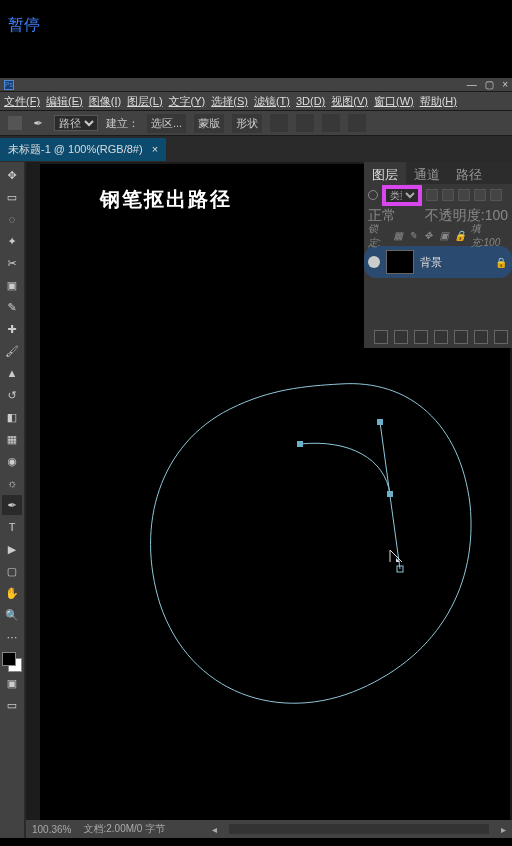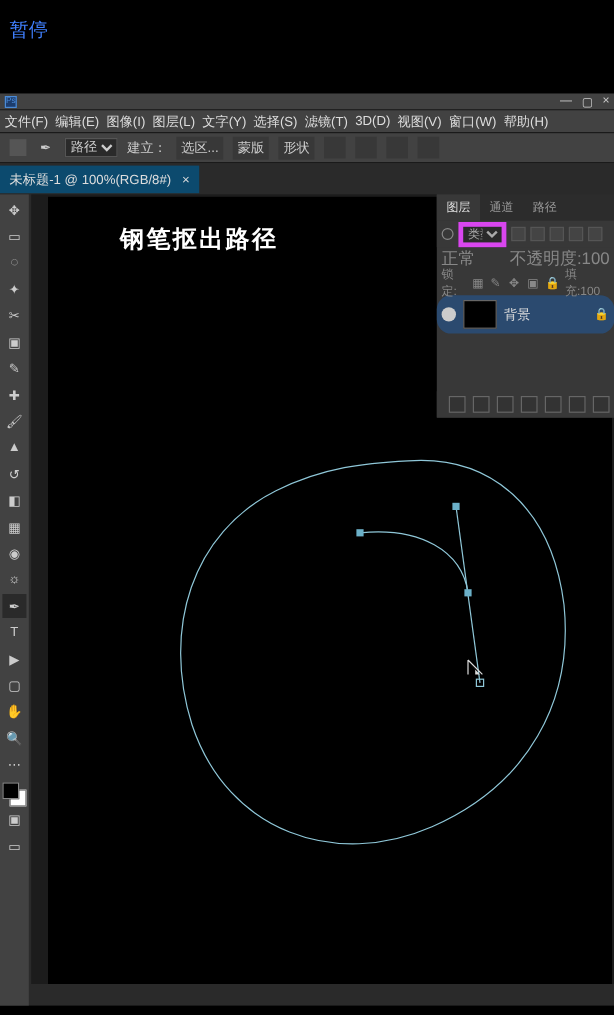--- a/index.html
+++ b/index.html
@@ -2,21 +2,21 @@
 <html><head>
 <meta charset="utf-8">
 <style>
 * { margin: 0; padding: 0; box-sizing: border-box; font-family: "Microsoft YaHei", sans-serif; }
 body { width: 512px; height: 846px; background: #000; overflow: hidden; position: relative; }
 #pause { position: absolute; top: 15px; left: 8px; color: #4080ff; font-size: 16px; }
 #ps-window { position: absolute; top: 78px; left: 0; width: 512px; height: 760px; background: #2a2a2a; }
 #titlebar { height: 14px; background: #424242; border-bottom: 1px solid #1a1a1a; display: flex; align-items: center; justify-content: space-between; padding: 0 4px; }
 #ps-logo { width: 10px; height: 10px; background: #1c3d6e; border: 1px solid #4b8bd6; font-size: 7px; color: #4b8bd6; display: flex; align-items: center; justify-content: center; }
 #win-controls { display: flex; gap: 8px; color: #ccc; font-size: 10px; }
-#menubar { height: 18px; background: #424242; display: flex; align-items: center; padding: 0 4px; gap: 6px; color: #ddd; font-size: 11px; }
+#menubar { height: 18px; background: #424242; display: flex; align-items: center; padding: 0 4px; gap: 6px; color: #ddd; font-size: 11px; text-decoration: underline; }
 #menubar span { cursor: pointer; }
 #optionsbar { height: 26px; background: #424242; border-top: 1px solid #1a1a1a; border-bottom: 1px solid #1a1a1a; display: flex; align-items: center; padding: 0 8px; gap: 8px; color: #ccc; font-size: 11px; }
 #optionsbar .home { width: 14px; height: 14px; background: #555; }
 #optionsbar .pen-icon { width: 16px; height: 16px; display: flex; align-items: center; justify-content: center; }
 #optionsbar select { background: #2a2a2a; color: #ccc; border: 1px solid #555; font-size: 11px; }
 #optionsbar .opt-btn { padding: 2px 4px; background: #383838; cursor: pointer; }
 #optionsbar .icon-sq { width: 18px; height: 18px; background: #383838; display: inline-block; }
 #tabsbar { height: 26px; background: #2a2a2a; padding-top: 2px; }
 #doc-tab { display: inline-block; background: #0c4a6e; color: #ddd; font-size: 11px; padding: 4px 8px; }
 #doc-tab .close { margin-left: 6px; cursor: pointer; }
@@ -27,28 +27,28 @@
 #toolbox .colors { margin-top: 4px; position: relative; width: 20px; height: 20px; }
 #toolbox .fg { position: absolute; width: 14px; height: 14px; background: #000; border: 1px solid #888; top: 0; left: 0; }
 #toolbox .bg { position: absolute; width: 14px; height: 14px; background: #fff; border: 1px solid #888; bottom: 0; right: 0; }
 #canvas-wrap { position: absolute; left: 26px; top: 0; right: 0; bottom: 18px; background: #1c1c1c; overflow: hidden; }
 #canvas { position: absolute; left: 2px; top: 2px; width: 470px; height: 800px; background: #000; margin-left: 12px; }
 #canvas-text { position: absolute; top: 22px; left: 60px; color: #fff; font-size: 20px; font-weight: bold; letter-spacing: 2px; }
 #path-svg { position: absolute; top: 0; left: 0; width: 470px; height: 650px; }
 #statusbar { position: absolute; left: 26px; bottom: 0; right: 0; height: 18px; background: #424242; display: flex; align-items: center; gap: 12px; color: #aaa; font-size: 10px; padding: 0 6px; }
 #panels { position: absolute; right: 0; top: 0; width: 148px; background: #383838; }
 #panel-tabs { height: 22px; display: flex; background: #2c2c2c; }
-#panel-tabs .ptab { padding: 4px 8px; color: #999; font-size: 10px; cursor: pointer; }
+#panel-tabs .ptab { padding: 4px 8px; color: #999; font-size: 13px; cursor: pointer; }
 #panel-tabs .ptab.active { background: #383838; color: #ddd; }
 #layer-filter { height: 22px; background: #383838; display: flex; align-items: center; padding: 0 4px; gap: 4px; }
 #layer-filter .search { width: 10px; height: 10px; border: 1px solid #888; border-radius: 50%; }
 #layer-filter select { background: #2a2a2a; color: #aaa; border: 4px solid #d946ef; font-size: 10px; width: 40px; text-align: right; }
 #layer-filter .fbtn { width: 12px; height: 12px; background: #444; border: 1px solid #555; }
 #layer-blend { height: 20px; display: flex; align-items: center; padding: 0 4px; font-size: 14px; color: #888; justify-content: space-between; }
-#layer-lock { height: 20px; display: flex; align-items: center; padding: 0 4px; font-size: 10px; color: #888; gap: 4px; }
+#layer-lock { height: 20px; display: flex; align-items: center; padding: 0 4px; font-size: 10px; color: #888; gap: 4px; font-style: italic; }
 #layer-lock .lbtn { width: 12px; height: 12px; display: inline-block; }
 #layer-list { min-height: 80px; }
 .layer-row { height: 32px; display: flex; align-items: center; background: #2b4a6f; padding: 0 4px; gap: 6px; border-radius: 12px; }
 .layer-row .eye { width: 12px; height: 12px; background: #ccc; border-radius: 50%; }
 .layer-row .thumb { width: 28px; height: 24px; background: #000; border: 1px solid #666; }
 .layer-row .lname { color: #ddd; font-size: 11px; flex: 1; }
 #layer-footer { height: 22px; background: #383838; display: flex; align-items: center; justify-content: flex-end; gap: 6px; padding: 0 4px; }
 #layer-footer .fic { width: 14px; height: 14px; border: 1px solid #666; background: #333; }
 </style>
 </head>
@@ -190,14 +190,21 @@
         <span class="fic"></span>
         <span class="fic"></span>
         <span class="fic"></span>
         <span class="fic"></span>
         <span class="fic"></span>
         <span class="fic"></span>
         <span class="fic"></span>
       </div>
     </div>
 
+    <div id="statusbar">
+      <span>100.36%</span>
+      <span>文档:2.00M/0 字节</span>
+      <span style="margin-left:auto">◂</span>
+      <span style="width:260px;height:10px;background:#333"></span>
+      <span>▸</span>
+    </div>
   </div>
 </div>
 
 </body></html>

